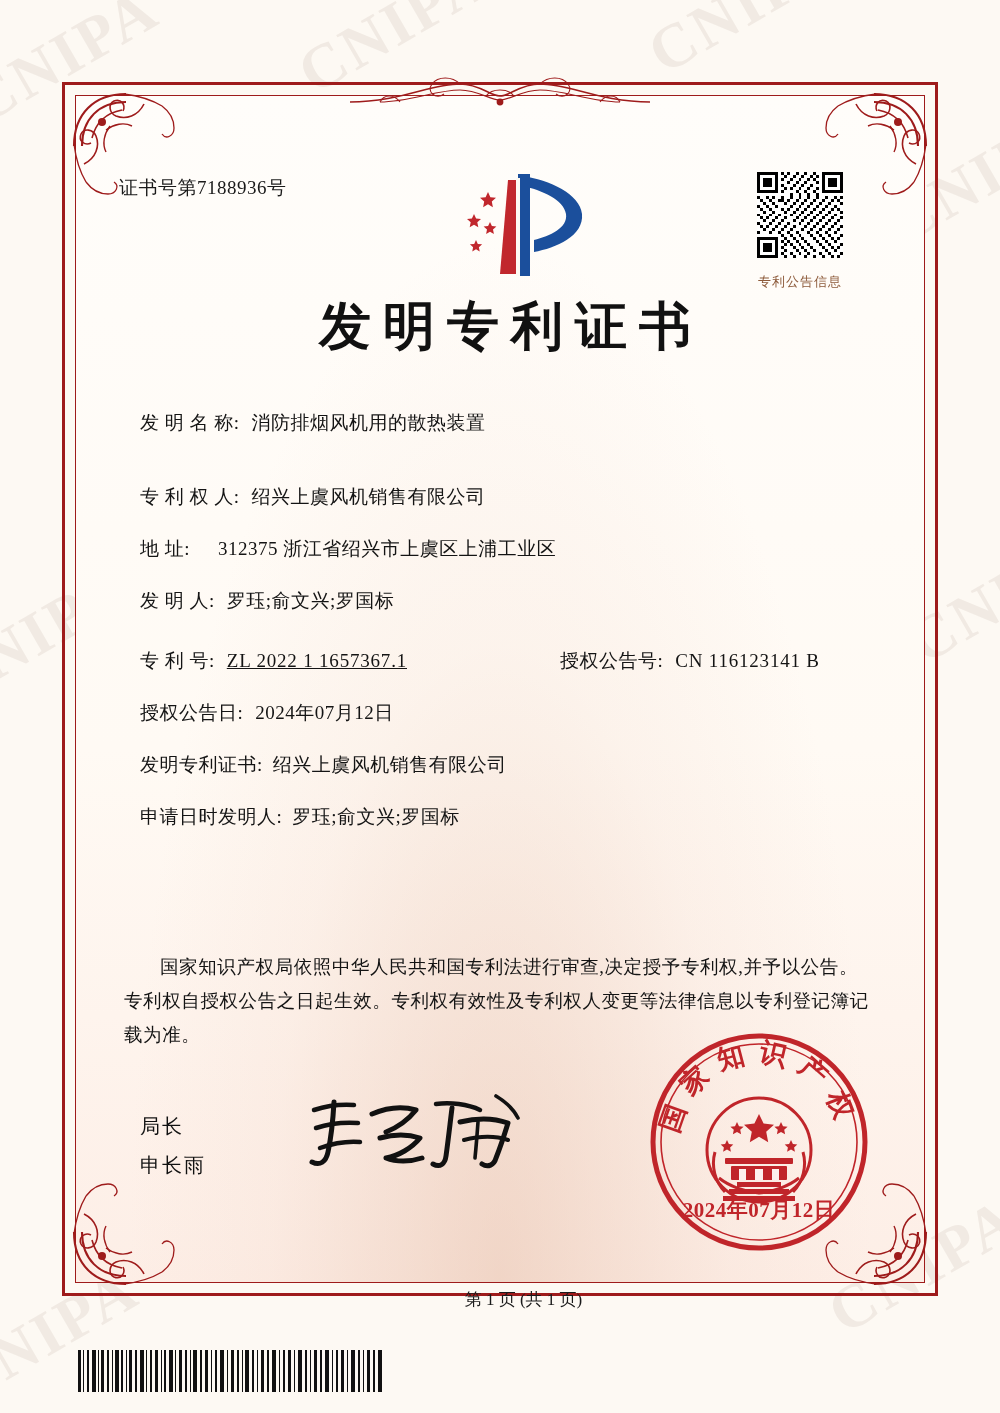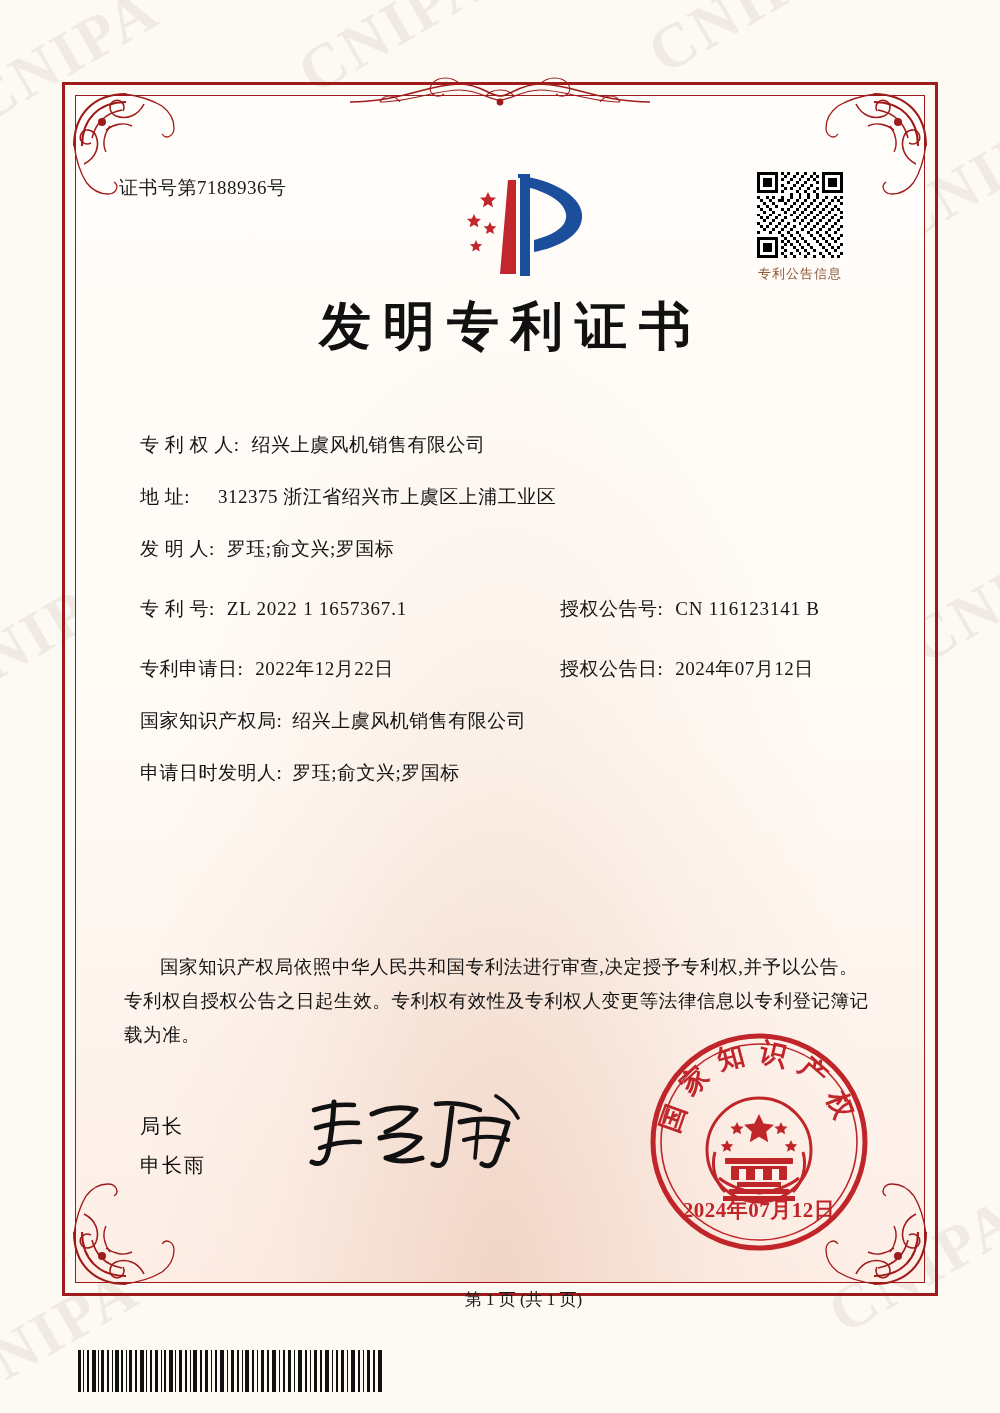--- a/index.html
+++ b/index.html
@@ -107,21 +107,21 @@
     top: 172px;
     width: 86px;
     text-align: center;
   }
   .qr {
     width: 86px;
     height: 86px;
     background: #fff;
   }
   .qr-caption {
-    margin-top: 7px;
+    margin-top: 15px;
     font-size: 13px;
     color: #8d5a3a;
     letter-spacing: 1px;
     white-space: nowrap;
   }
 
   
   .logo {
     position: absolute;
     left: 430px;
@@ -619,20 +619,24 @@
         <path d="M60 52 l1.9 4.1 4.5 .5 -3.4 3 .9 4.5 -3.9 -2.3 -3.9 2.3 .9 -4.5 -3.4 -3 4.5 -.5 z"></path>
         <path d="M46 70 l1.8 3.9 4.3 .4 -3.2 2.9 .8 4.3 -3.7 -2.2 -3.7 2.2 .8 -4.3 -3.2 -2.9 4.3 -.4 z"></path>
       </g>
     </svg>
   </div>
 
   <div class="doc-title">发明专利证书</div>
 
   <div class="fields">
 
+    <div class="frow">
+      <span class="flabel">发 明 名 称:</span>
+      <span class="fvalue" style="margin-left:12px;">消防排烟风机用的散热装置</span>
+    </div>
 
     <div style="height:22px;"></div>
 
     <div class="frow">
       <span class="flabel">专 利 权 人:</span>
       <span class="fvalue" style="margin-left:12px;">绍兴上虞风机销售有限公司</span>
     </div>
 
     <div class="frow">
       <span class="flabel">地        址:</span>
@@ -640,41 +644,37 @@
     </div>
 
     <div class="frow">
       <span class="flabel">发  明   人:</span>
       <span class="fvalue" style="margin-left:12px;">罗珏;俞文兴;罗国标</span>
     </div>
 
     <div class="col2">
       <span class="cell left">
         <span class="flabel">专  利   号:</span>
-        <span class="fvalue mono-ish" style="margin-left:12px;">ZL 2022 1 1657367.1</span>
+        <span class="fvalue mono-ish" style="margin-left:12px;text-decoration:underline;">ZL 2022 1 1657367.1</span>
       </span>
       <span class="cell">
         <span class="flabel">授权公告号:</span>
         <span class="fvalue mono-ish" style="margin-left:12px;margin-top:8px;">CN 116123141 B</span>
       </span>
     </div>
 
     <div class="col2">
-      <span class="cell left">
-        <span class="flabel">专利申请日:</span>
-        <span class="fvalue" style="margin-left:12px;">2022年12月22日</span>
-      </span>
       <span class="cell">
         <span class="flabel">授权公告日:</span>
         <span class="fvalue" style="margin-left:12px;">2024年07月12日</span>
       </span>
     </div>
 
     <div class="frow" style="margin-top:6px;">
-      <span class="flabel">国家知识产权局:</span>
+      <span class="flabel">发明专利证书:</span>
       <span class="fvalue" style="margin-left:10px;">绍兴上虞风机销售有限公司</span>
     </div>
 
     <div class="frow">
       <span class="flabel">申请日时发明人:</span>
       <span class="fvalue" style="margin-left:10px;">罗珏;俞文兴;罗国标</span>
     </div>
 
   </div>
 

